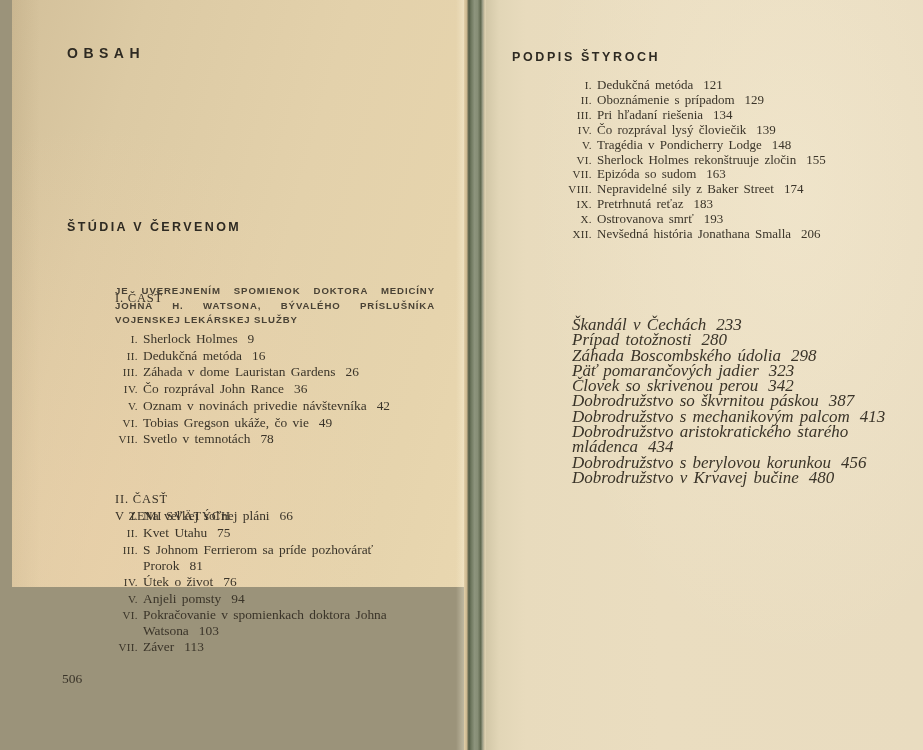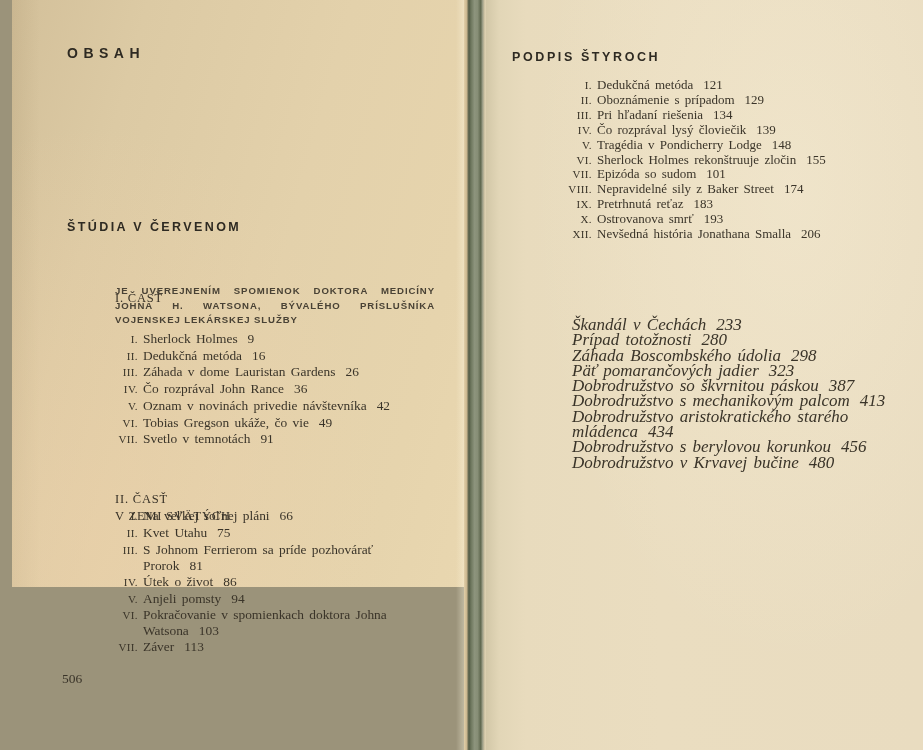--- a/index.html
+++ b/index.html
@@ -121,21 +121,21 @@
         <div class="toc-row">
           <span class="num">V.</span>
           <span class="ttl">Oznam v novinách privedie návštevníka<span class="pnum">42</span></span>
         </div>
         <div class="toc-row">
           <span class="num">VI.</span>
           <span class="ttl">Tobias Gregson ukáže, čo vie<span class="pnum">49</span></span>
         </div>
         <div class="toc-row">
           <span class="num">VII.</span>
-          <span class="ttl">Svetlo v temnotách<span class="pnum">91</span></span>
+          <span class="ttl">Svetlo v temnotách<span class="pnum">78</span></span>
         </div>
       </div>
 
     <div class="part-label p2">II. ČASŤ
 V ZEMI SVÄTÝCH</div>
 
     <div class="toc list-l2">
         <div class="toc-row">
           <span class="num">I.</span>
           <span class="ttl">Na veľkej soľnej pláni<span class="pnum">66</span></span>
@@ -143,21 +143,21 @@
         <div class="toc-row">
           <span class="num">II.</span>
           <span class="ttl">Kvet Utahu<span class="pnum">75</span></span>
         </div>
         <div class="toc-row">
           <span class="num">III.</span>
           <span class="ttl">S Johnom Ferrierom sa príde pozhovárať<br>Prorok<span class="pnum">81</span></span>
         </div>
         <div class="toc-row">
           <span class="num">IV.</span>
-          <span class="ttl">Útek o život<span class="pnum">86</span></span>
+          <span class="ttl">Útek o život<span class="pnum">76</span></span>
         </div>
         <div class="toc-row">
           <span class="num">V.</span>
           <span class="ttl">Anjeli pomsty<span class="pnum">94</span></span>
         </div>
         <div class="toc-row">
           <span class="num">VI.</span>
           <span class="ttl">Pokračovanie v spomienkach doktora Johna<br>Watsona<span class="pnum">103</span></span>
         </div>
         <div class="toc-row">
@@ -194,21 +194,21 @@
         <div class="toc-row">
           <span class="num">V.</span>
           <span class="ttl">Tragédia v Pondicherry Lodge<span class="pnum">148</span></span>
         </div>
         <div class="toc-row">
           <span class="num">VI.</span>
           <span class="ttl">Sherlock Holmes rekonštruuje zločin<span class="pnum">155</span></span>
         </div>
         <div class="toc-row">
           <span class="num">VII.</span>
-          <span class="ttl">Epizóda so sudom<span class="pnum">101</span></span>
+          <span class="ttl">Epizóda so sudom<span class="pnum">163</span></span>
         </div>
         <div class="toc-row">
           <span class="num">VIII.</span>
           <span class="ttl">Nepravidelné sily z Baker Street<span class="pnum">174</span></span>
         </div>
         <div class="toc-row">
           <span class="num">IX.</span>
           <span class="ttl">Pretrhnutá reťaz<span class="pnum">183</span></span>
         </div>
         <div class="toc-row">
@@ -229,20 +229,23 @@
         <div class="toc-row">
           <span class="ttl">Prípad totožnosti<span class="pnum">280</span></span>
         </div>
         <div class="toc-row">
           <span class="ttl">Záhada Boscombského údolia<span class="pnum">298</span></span>
         </div>
         <div class="toc-row">
           <span class="ttl">Päť pomarančových jadier<span class="pnum">323</span></span>
         </div>
         <div class="toc-row">
+          <span class="ttl">Človek so skrivenou perou<span class="pnum">342</span></span>
+        </div>
+        <div class="toc-row">
           <span class="ttl">Dobrodružstvo so škvrnitou páskou<span class="pnum">387</span></span>
         </div>
         <div class="toc-row">
           <span class="ttl">Dobrodružstvo s mechanikovým palcom<span class="pnum">413</span></span>
         </div>
         <div class="toc-row">
           <span class="ttl">Dobrodružstvo aristokratického starého<br>mládenca<span class="pnum">434</span></span>
         </div>
         <div class="toc-row">
           <span class="ttl">Dobrodružstvo s berylovou korunkou<span class="pnum">456</span></span>

